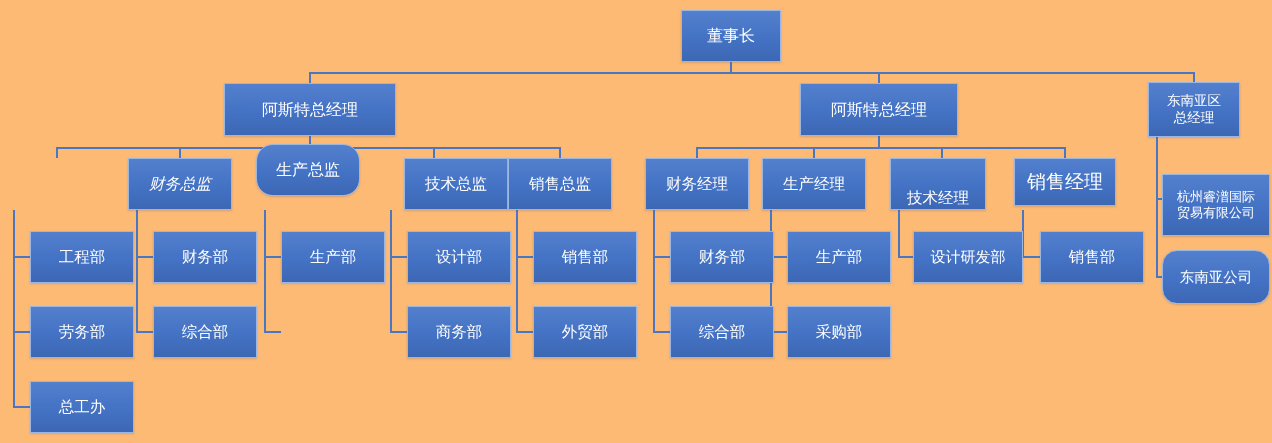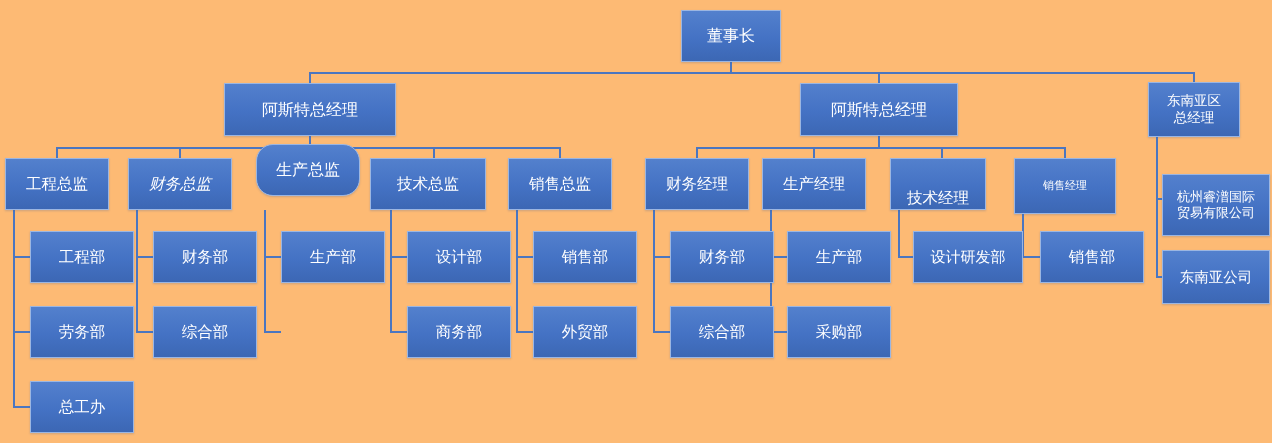--- a/index.html
+++ b/index.html
@@ -84,52 +84,49 @@
     <div class="node" style="left: 224px; top: 83px; width: 172px; height: 53px; font-size: 16px;">
       <span class="lbl">阿斯特总经理</span>
     </div>
     <div class="node" style="left: 800px; top: 83px; width: 158px; height: 53px; font-size: 16px;">
       <span class="lbl">阿斯特总经理</span>
     </div>
     <div class="node" style="left: 1148px; top: 82px; width: 92px; height: 55px; font-size: 13.5px;">
       <span class="lbl">东南亚区
 总经理</span>
     </div>
-    <div class="node" style="left: 5px; top: 158px; width: 104px; height: 52px; font-size: 15.5px;">
-      <span class="lbl">工程总监</span>
-    </div>
     <div class="node" style="left: 128px; top: 158px; width: 104px; height: 52px; font-size: 15.5px; font-style: italic;">
       <span class="lbl">财务总监</span>
     </div>
     <div class="node" style="left: 256px; top: 144px; width: 104px; height: 52px; font-size: 16px; border-radius: 17px;">
       <span class="lbl">生产总监</span>
     </div>
-    <div class="node" style="left: 370px; top: 158px; width: 116px; height: 52px; font-size: 15.5px;">
+    <div class="node" style="left: 404px; top: 158px; width: 104px; height: 52px; font-size: 15.5px;">
       <span class="lbl">技术总监</span>
     </div>
     <div class="node" style="left: 508px; top: 158px; width: 104px; height: 52px; font-size: 15.5px;">
       <span class="lbl">销售总监</span>
     </div>
     <div class="node" style="left: 645px; top: 158px; width: 104px; height: 52px; font-size: 15.5px;">
       <span class="lbl">财务经理</span>
     </div>
     <div class="node" style="left: 762px; top: 158px; width: 104px; height: 52px; font-size: 15.5px;">
       <span class="lbl">生产经理</span>
     </div>
     <div class="node" style="left: 890px; top: 158px; width: 96px; height: 52px; font-size: 15.5px; align-items: flex-end;">
       <span class="lbl">技术经理</span>
     </div>
-    <div class="node" style="left: 1014px; top: 158px; width: 102px; height: 56px; font-size: 11px;">
+    <div class="node" style="left: 1014px; top: 158px; width: 102px; height: 48px; font-size: 19px;">
       <span class="lbl">销售经理</span>
     </div>
     <div class="node" style="left: 1162px; top: 168px; width: 108px; height: 62px; font-size: 13px; margin-top: 6px;">
       <span class="lbl">杭州睿潽国际
 贸易有限公司</span>
     </div>
-    <div class="node" style="left: 1162px; top: 250px; width: 108px; height: 54px; font-size: 14.5px;">
+    <div class="node" style="left: 1162px; top: 250px; width: 108px; height: 54px; font-size: 14.5px; border-radius: 15px;">
       <span class="lbl">东南亚公司</span>
     </div>
     <div class="node" style="left: 30px; top: 231px; width: 104px; height: 52px; font-size: 15.5px;">
       <span class="lbl">工程部</span>
     </div>
     <div class="node" style="left: 30px; top: 306px; width: 104px; height: 52px; font-size: 15.5px;">
       <span class="lbl">劳务部</span>
     </div>
     <div class="node" style="left: 30px; top: 381px; width: 104px; height: 52px; font-size: 15.5px;">
       <span class="lbl">总工办</span>

